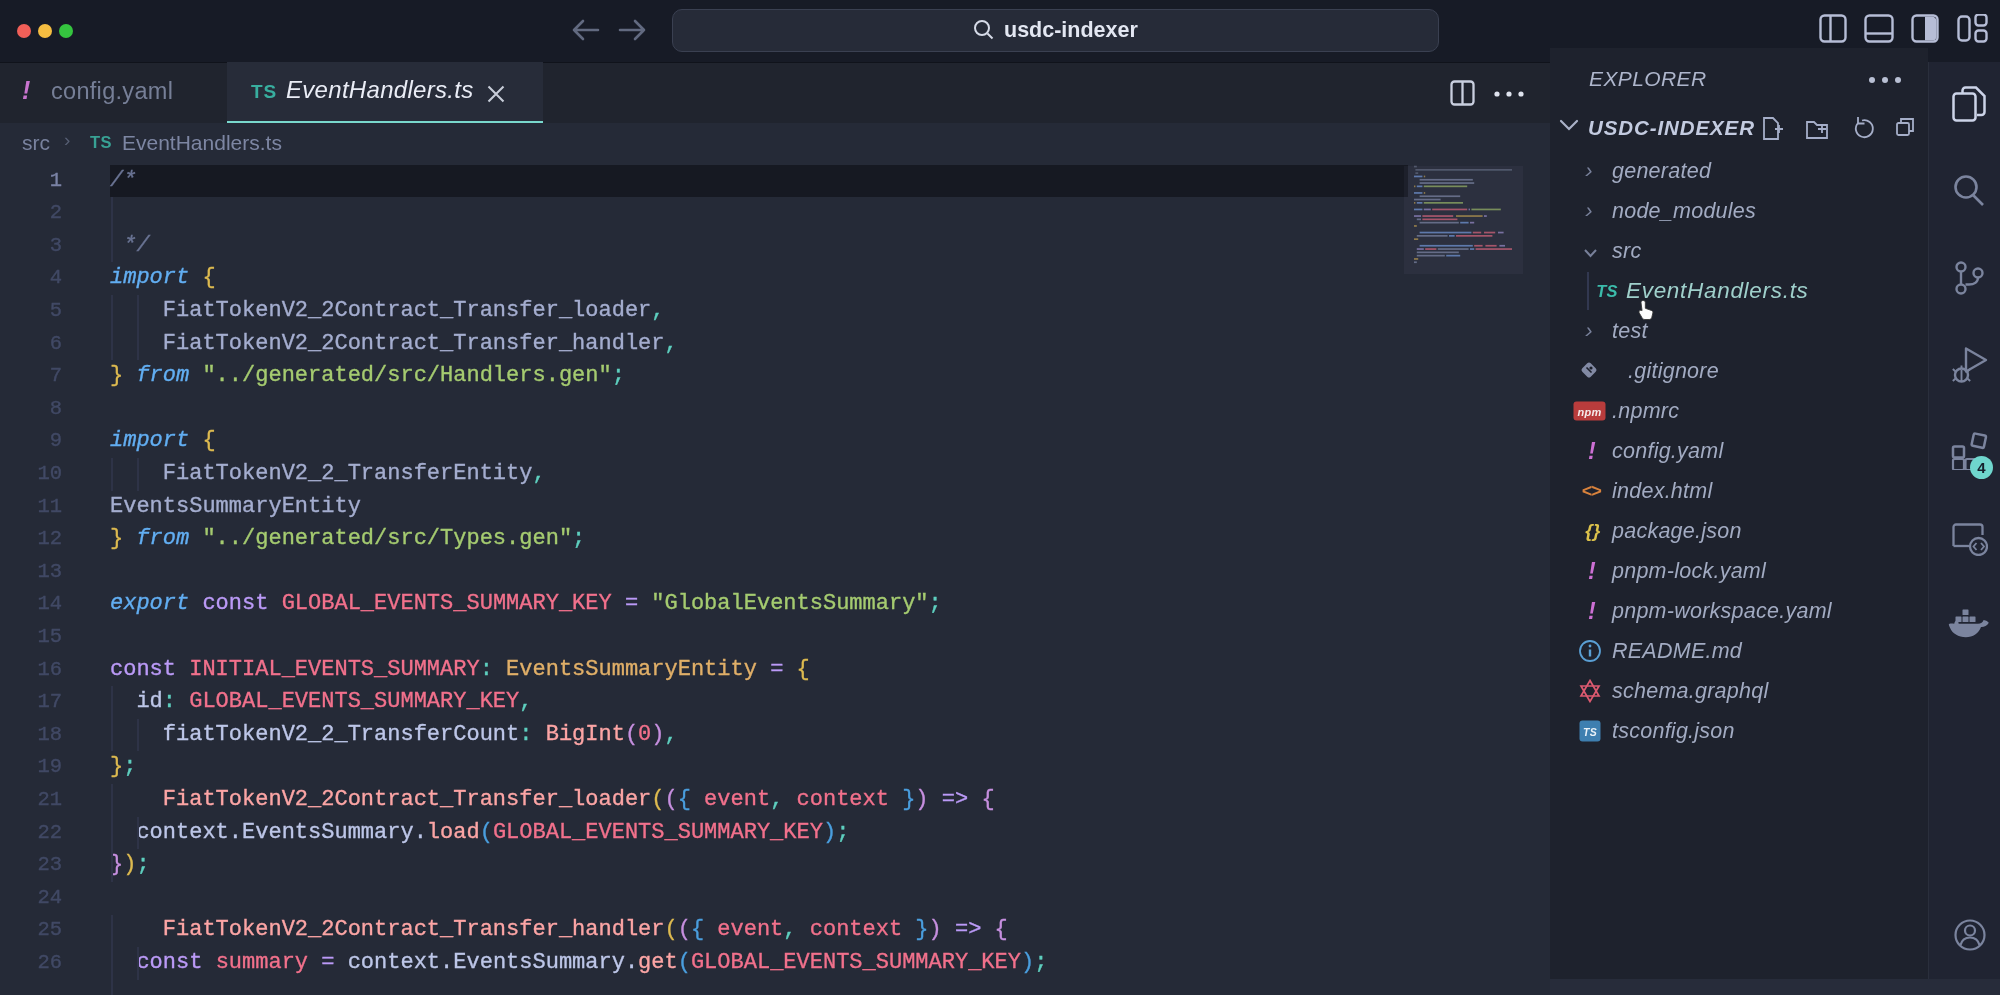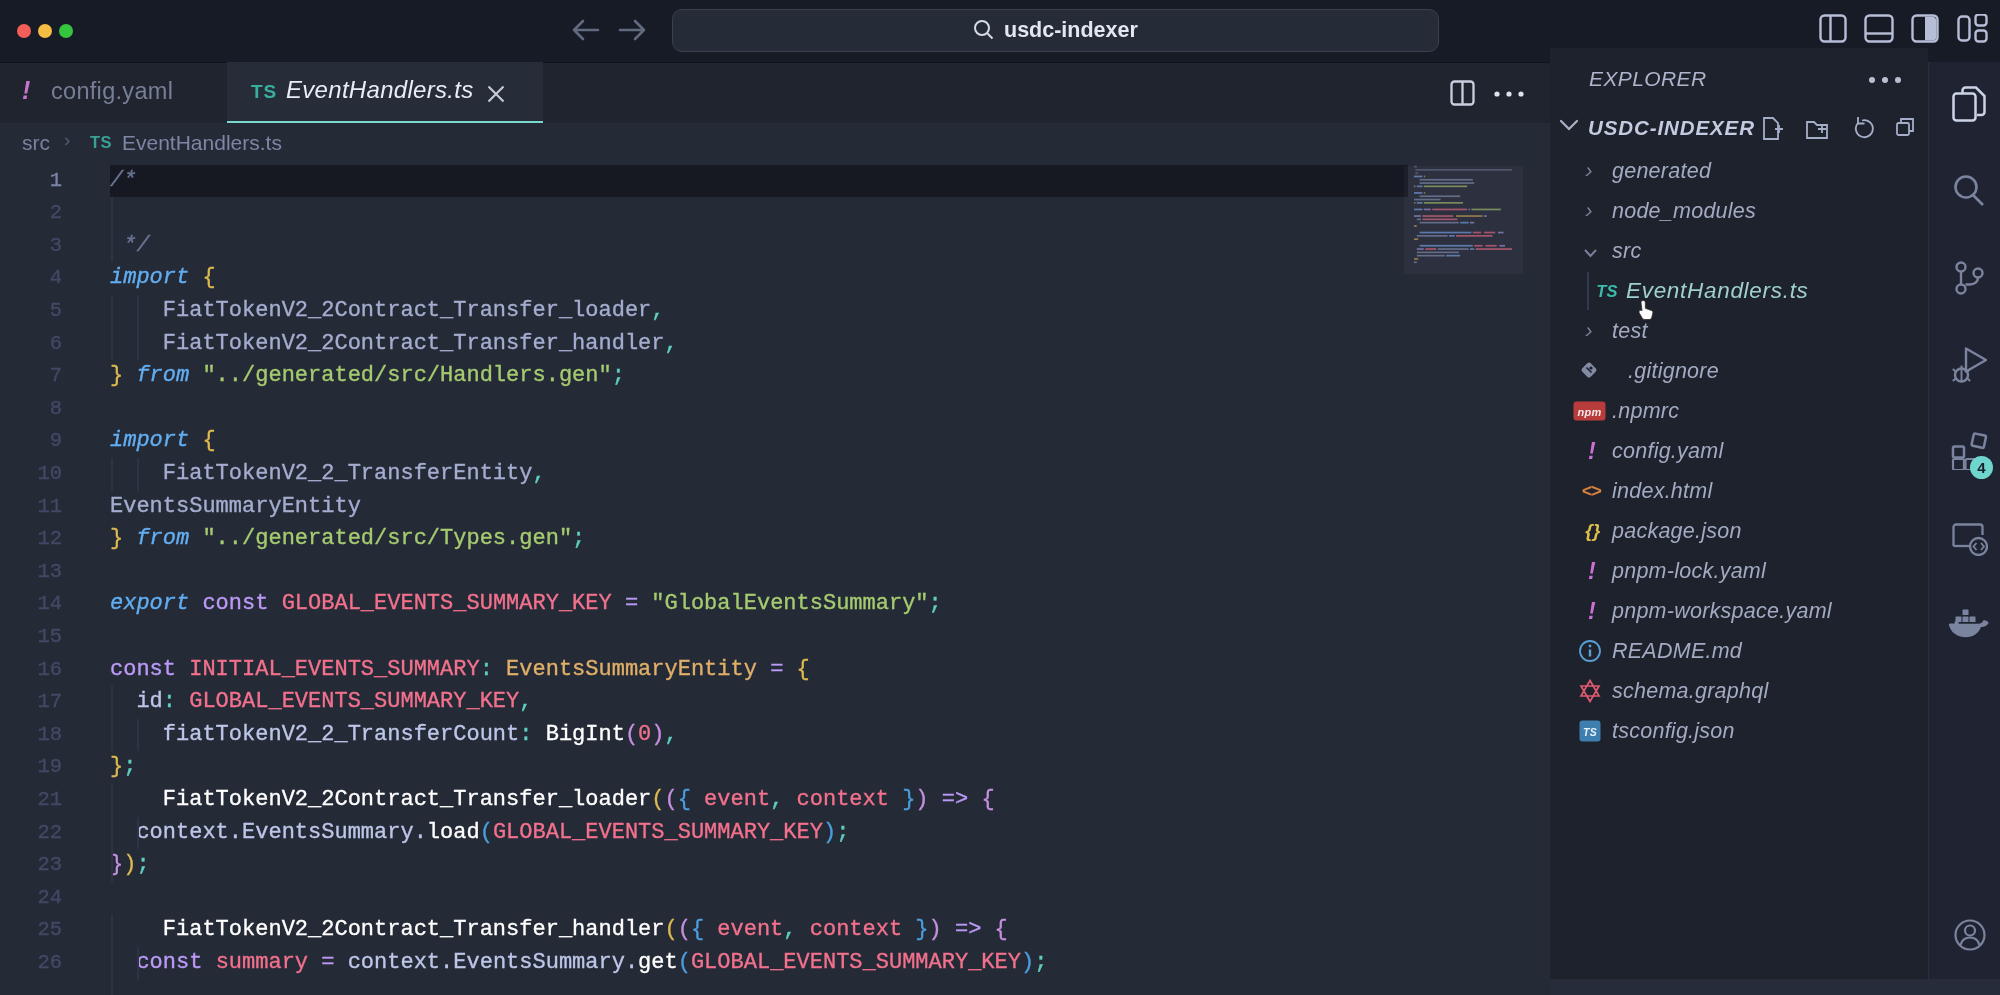--- a/index.html
+++ b/index.html
@@ -20,21 +20,21 @@
   .row{height:32.6px;line-height:32.6px;white-space:pre;position:relative;}
   .g{position:absolute;left:0;top:0;width:62px;text-align:right;color:#414965;font-size:20.5px;font-family:"Liberation Mono",monospace;}
   .g.on{color:#7b83a6;}
   .t{position:absolute;left:110px;top:0;color:#bdc6e8;}
   .c{color:#6a7494;font-style:italic;}
   .k{color:#62aef2;font-style:italic;}
   .kc{color:#bb9af7;margin-top:36px;}
   .rd{color:#f2718c;}
   .gr{color:#a5cb70;}
   .yl{color:#e0af68;}
-  .bl{color:#ffffff;}
+  .bl{color:#fca5a5;}
   .mut{color:#a4adcf;}
   .tl2{color:#5ecfbf;}
   .b1{color:#ddba50;}
   .b2{color:#c68fdf;}
   .b3{color:#4a9ede;}
   .pu{color:#bb9af7;}
   .ig{position:absolute;width:1.5px;background:#2e3347;}
   
   #minimap{position:absolute;left:1414px;top:41.7px;width:112px;height:102px;opacity:0.82;}
   #mmslider{position:absolute;left:1404px;top:43px;width:119px;height:108px;background:rgba(170,185,220,0.05);z-index:3;}

